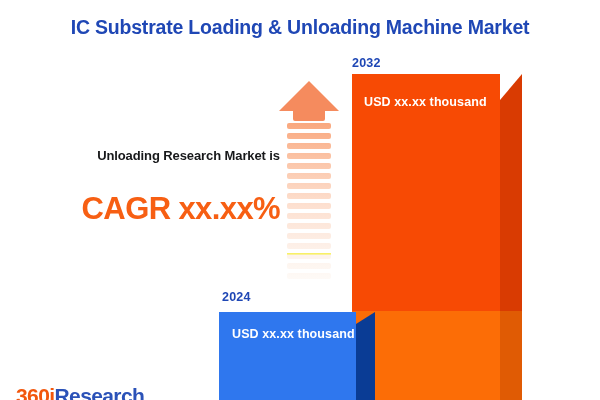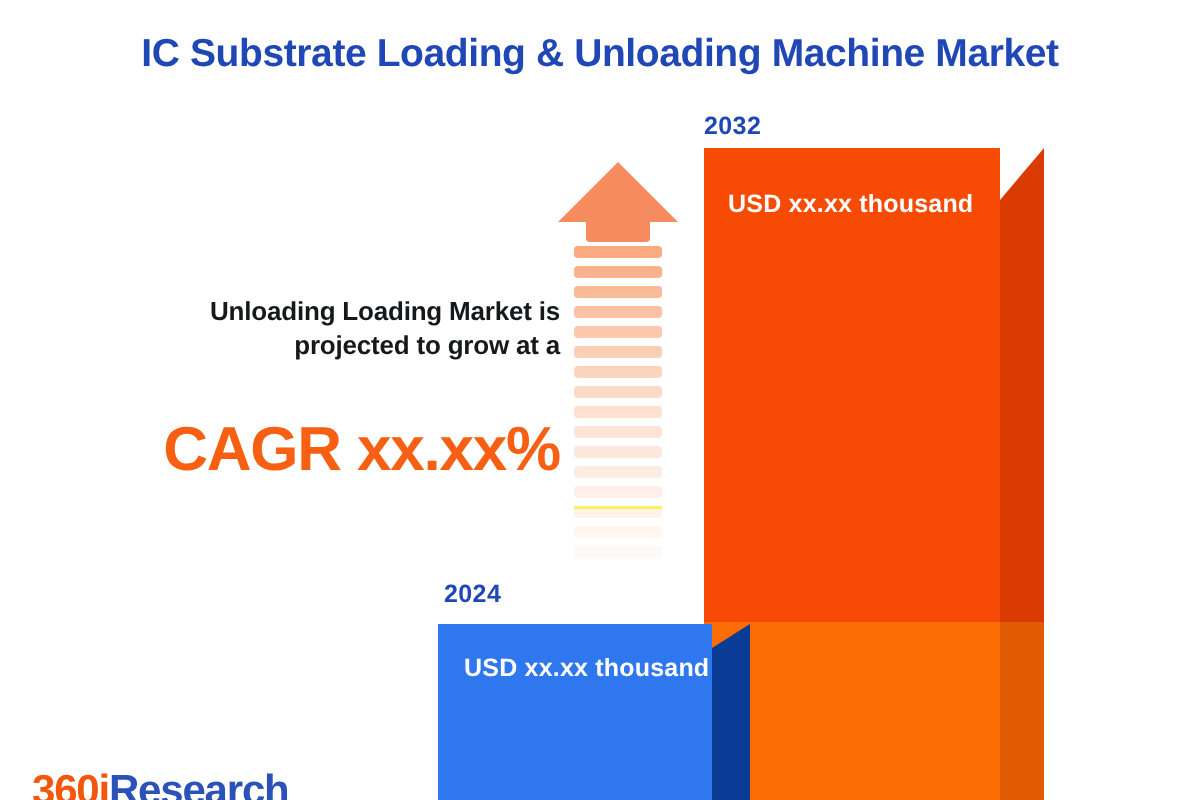--- a/index.html
+++ b/index.html
@@ -244,22 +244,21 @@
 
     <path d="M32 2 L62 32 L48 32 L48 40 Q48 42 46 42 L18 42 Q16 42 16 40 L16 32 L2 32 Z" fill="#f58b5e"></path>
 
     <rect x="0" y="0" width="64" height="204" fill="url(#arrowFade)" mask="url(#stripeMask)"></rect>
 
     <rect x="10" y="174" width="44" height="1.6" fill="#f6ef3a" opacity="0.75"></rect>
   </svg>
 
   <div id="cagr-block">
     <div id="cagr-statement">
-      <div>Unloading Loading Market is</div>
-      <div>projected to grow at a</div>
+      <div>Unloading Research Market is</div>
     </div>
     <div id="cagr-value">CAGR xx.xx%</div>
   </div>
 
   <div id="brand-logo">
     <span class="logo-a">360i</span><span class="logo-b">Research</span>
   </div>
 
 </div>
 

